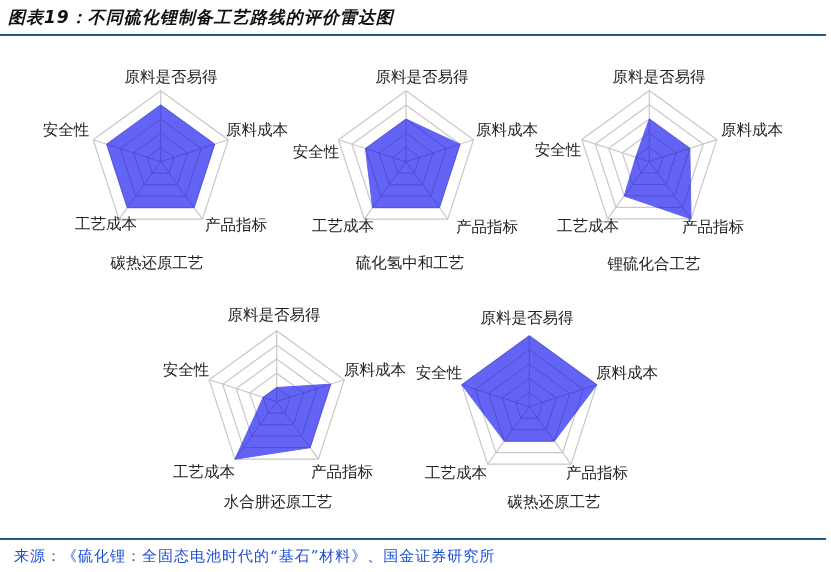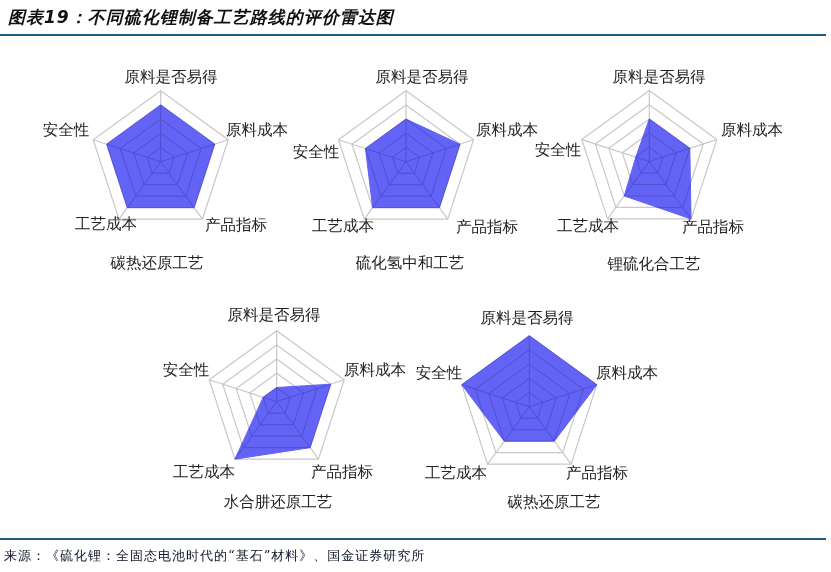--- a/index.html
+++ b/index.html
@@ -3,21 +3,21 @@
 <meta charset="utf-8">
 <style>
   html, body { margin:0; padding:0; background:#ffffff; }
   body { width:831px; height:572px; position:relative; overflow:hidden;
          font-family:"DejaVu Serif","Liberation Serif",serif; color:#222; }
   .title { position:absolute; left:8px; top:6px; font-size:17px; font-style:italic; font-weight:bold;
            letter-spacing:1px; color:#111; font-family:"DejaVu Sans","Liberation Sans",sans-serif; }
   .rule { position:absolute; left:0; width:826px; height:2px; background:#1f5a85; }
   .rule.top { top:34px; }
   .rule.bottom { top:538px; }
-  .source { position:absolute; left:4px; top:547px; font-size:13px; color:#0f172a; letter-spacing:1px; }
+  .source { position:absolute; left:14px; top:547px; font-size:15px; color:#1d4ed8; letter-spacing:1px; }
   svg.charts { position:absolute; left:0; top:0; }
   .lbl { position:absolute; font-size:15.5px; color:#222; white-space:nowrap; transform:translate(-50%,-50%); }
 </style>
 </head>
 <body>
 
 <div class="title">图表19：不同硫化锂制备工艺路线的评价雷达图</div>
 <div class="rule top"></div>
 
 <svg class="charts" width="831" height="572">

